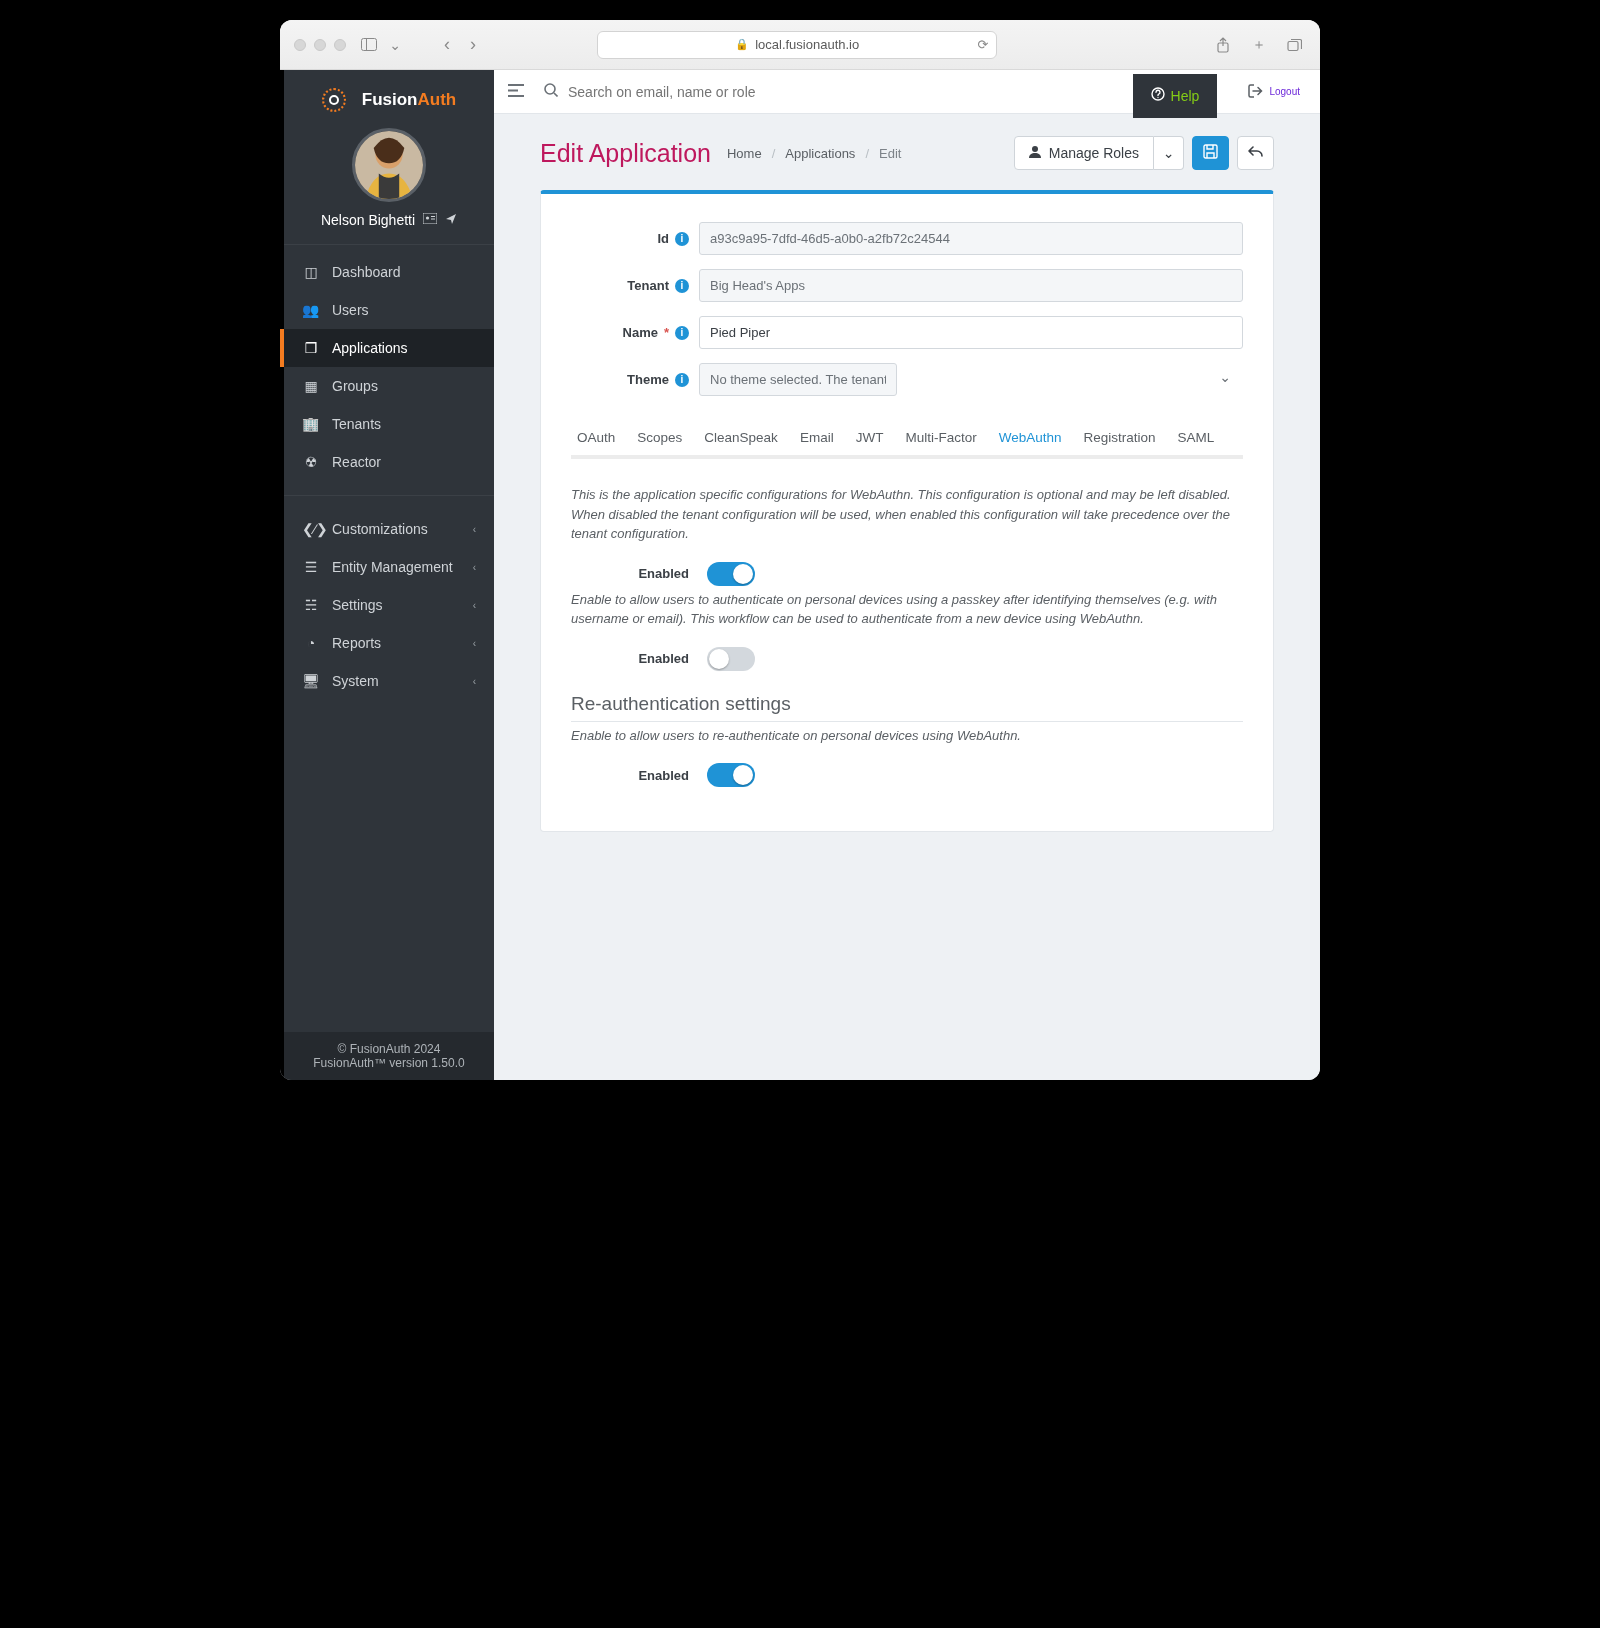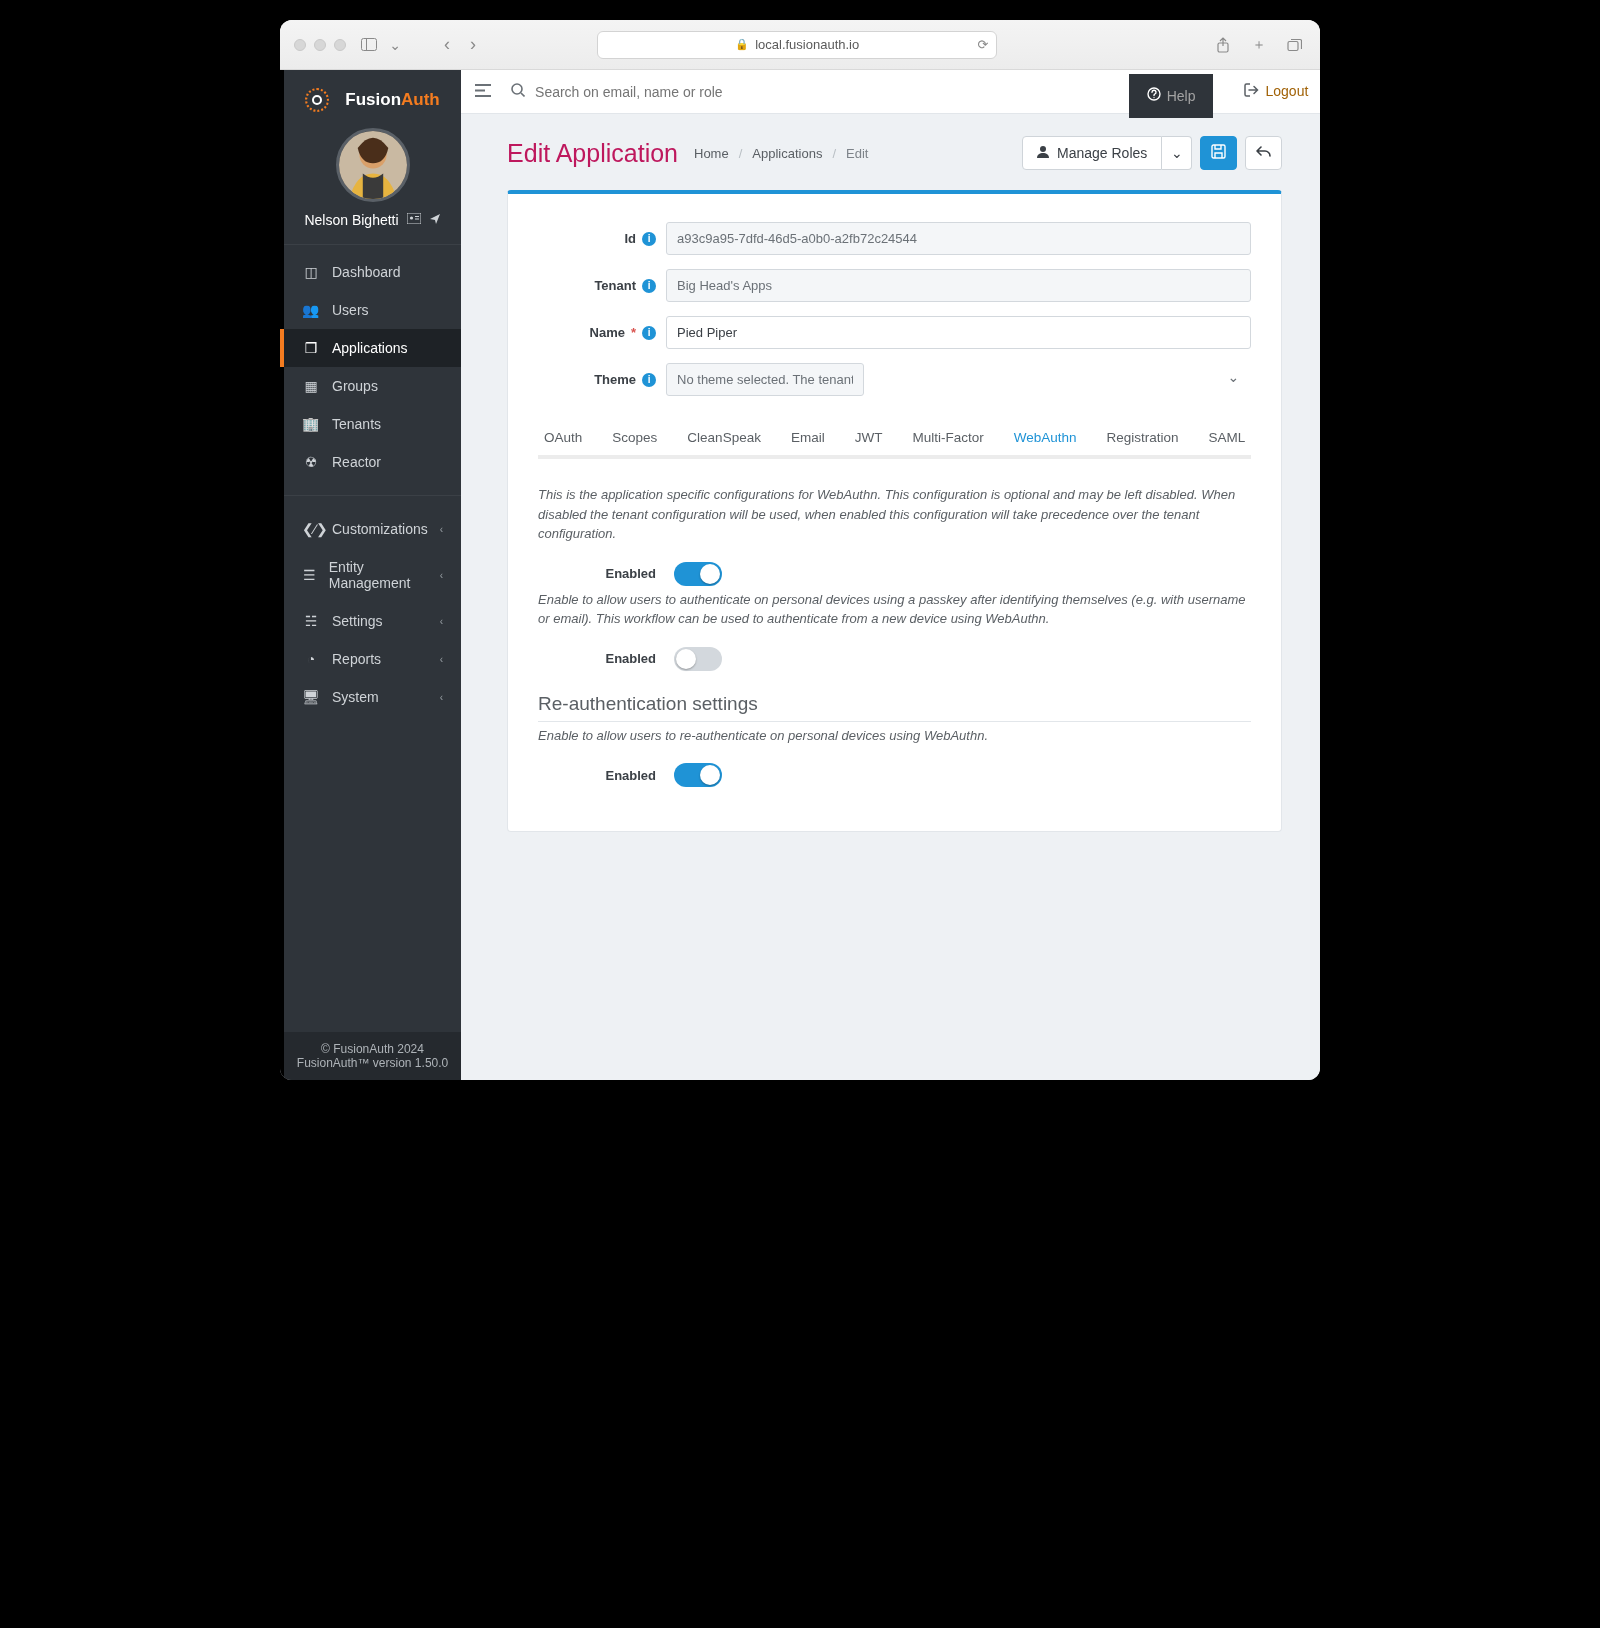--- a/index.html
+++ b/index.html
@@ -89,25 +89,25 @@
     height:44px; background:#fff; border-bottom:1px solid #e2e6ea;
     display:flex; align-items:center; padding:0 14px; gap:14px;
   }
   .hamb { width:22px; color:#6b7177; font-size:14px; }
   .search-wrap { flex:1; display:flex; align-items:center; gap:10px; color:#9aa0a6; }
   .search-wrap input {
     flex:1; border:none; outline:none; font-size:14px; color:#555;
     background:transparent;
   }
   .help-btn {
-    background:#2f343a; color:#a3a3a3; height:44px; padding:0 18px;
+    background:#2f343a; color:#84cc16; height:44px; padding:0 18px;
     display:flex; align-items:center; gap:6px; font-size:14px; cursor:pointer;
     margin: 8px -1px 0 0;
   }
-  .logout-btn { display:flex; gap:6px; color:#a16207; font-size:14px; padding:0 6px 0 18px; cursor:pointer; }
+  .logout-btn { display:flex; align-items:center; gap:6px; color:#6d28d9; font-size:10px; padding:0 6px 0 18px; cursor:pointer; }
   
   .page-header {
     display:flex; align-items:center; padding: 22px 46px 10px;
   }
   .page-title { font-size:25px; color:#be185d; font-weight:500; margin-right:16px; }
   .breadcrumb { font-size:13px; color:#7d8389; display:flex; gap:10px; align-items:center; }
   .breadcrumb a { color:#5a5f64; text-decoration:none; }
   .breadcrumb .sep { color:#b9bfc4; }
   .header-actions { margin-left:auto; display:flex; gap:8px; align-items:stretch; }
   .btn { border:1px solid #cfd4d9; background:#fff; color:#3b4046; font-size:14px; padding:7px 14px; border-radius:4px; cursor:pointer; display:flex; align-items:center; gap:8px; }
@@ -130,21 +130,21 @@
     flex:1; border:1px solid #d3d8dd; border-radius:3px; padding:8px 10px;
     font-size:13px; color:#3b4046; background:#fff;
   }
   .form-input.readonly { background:#f4f6f8; color:#6b7177; }
   .form-select { appearance:none; background:#f4f6f8 no-repeat right 10px center; color:#6b7177; position:relative; }
   .select-wrap { flex:1; position:relative; }
   .select-wrap::after { content:"⌄"; position:absolute; right:12px; top:6px; color:#6b7177; pointer-events:none; font-size:14px; }
   .req { color:#d9534f; }
   
   .tabs {
-    display:flex; gap:26px; margin-top:24px; border-bottom:4px solid #ececec; font-size:13.5px;
+    display:flex; gap:18px; margin-top:24px; border-bottom:4px solid #ececec; font-size:13.5px;
     padding:0 4px; overflow-x:auto;
   }
   .tab { color:#5a5f64; padding:10px 2px 10px; cursor:pointer; white-space:nowrap; position:relative; }
   .tab.active { color:#1f93d6; font-weight:500; }
   .tab.active::after { content:""; position:absolute; left:-6px; right:-6px; bottom:-4px; height:4px; background:#1f93d6; }
   
   .tab-body { padding-top:26px; }
   .desc { font-style:italic; font-size:13px; color:#5a5f64; line-height:1.5; margin-bottom:18px; }
   .sub-h { font-size:19px; color:#5a5f64; font-weight:400; margin:22px 0 4px; border-bottom:1px solid #e2e6ea; padding-bottom:6px; }
   .toggle-row { display:flex; align-items:center; gap:18px; margin: 6px 0 4px; }

